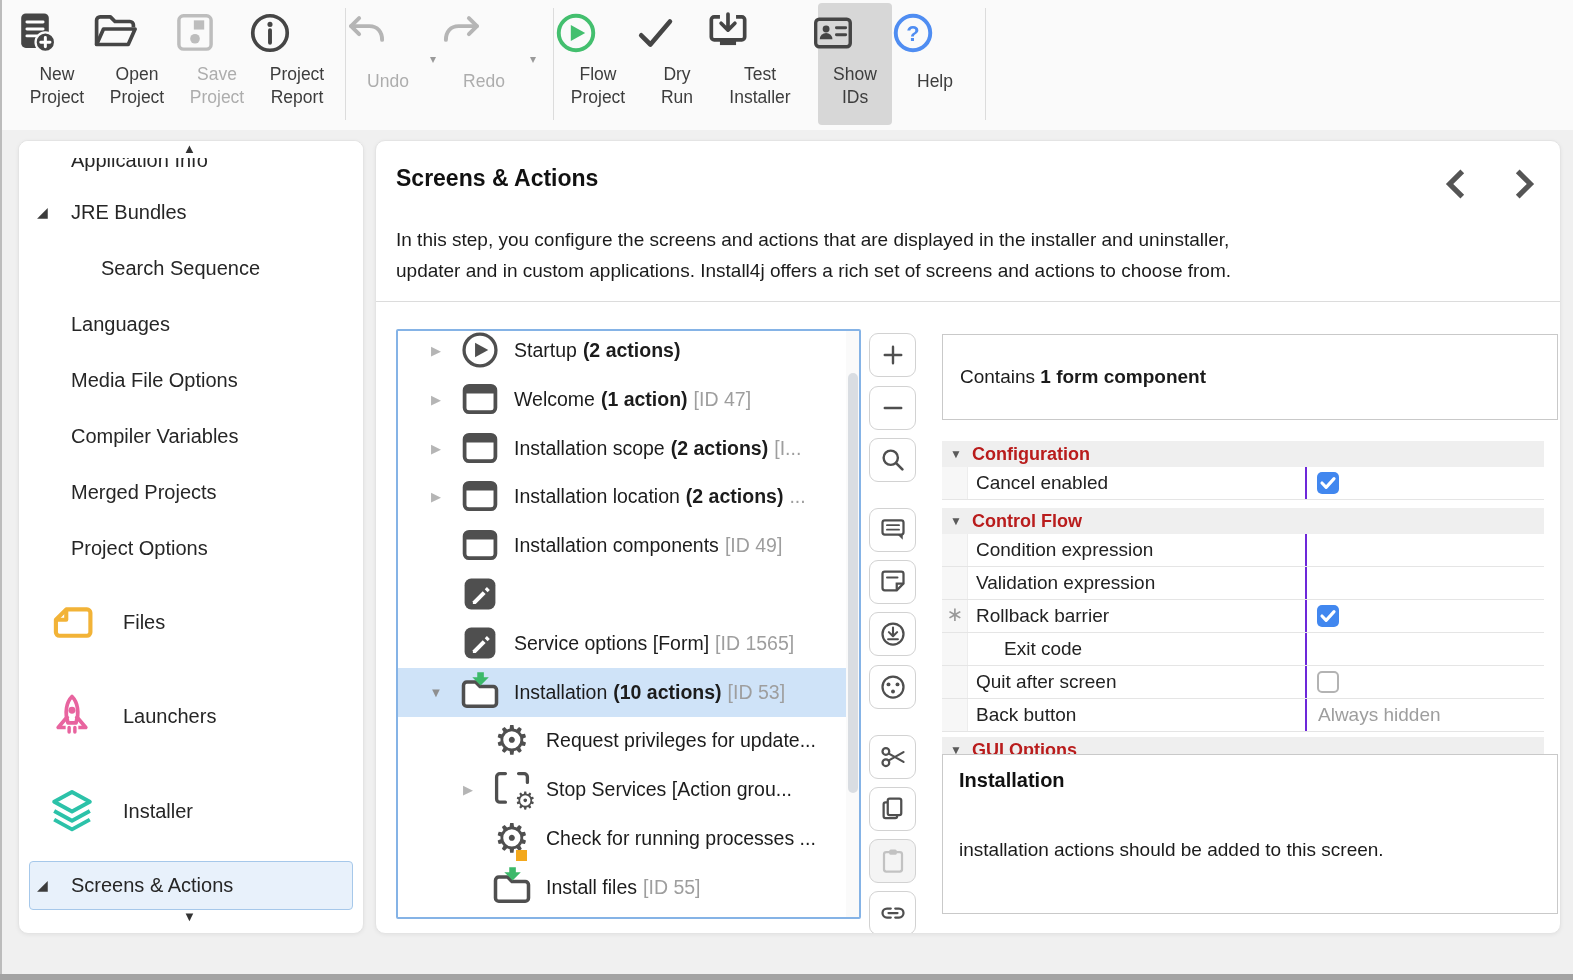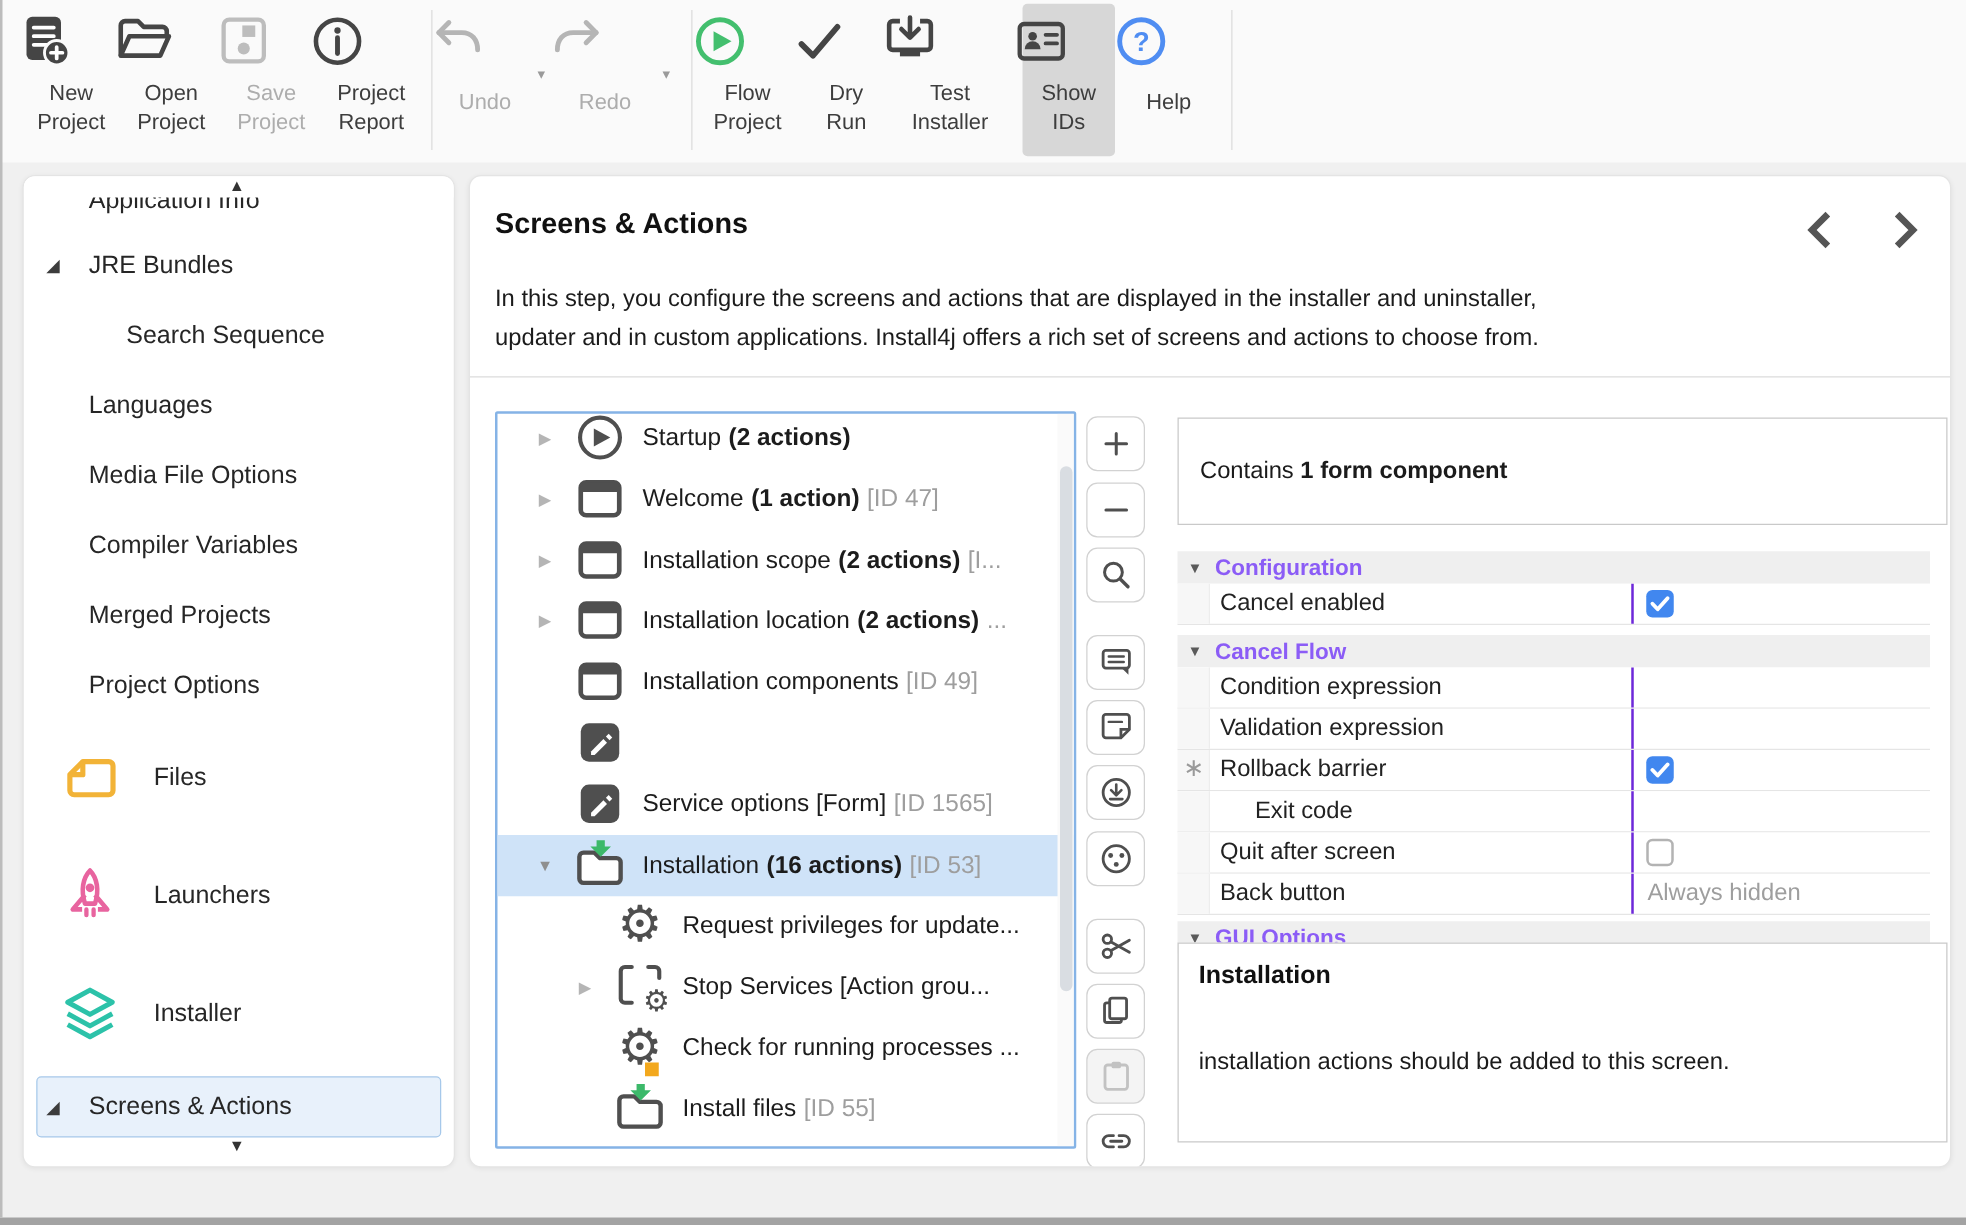--- a/index.html
+++ b/index.html
@@ -43,21 +43,21 @@
   .vthumb{position:absolute;right:1px;top:42px;width:10px;height:420px;background:#d9dde2;border-radius:5px}
   
   .vbtn{position:absolute;left:493px;width:47px;height:44px;background:#fff;border:1px solid #d2d2d2;
         border-radius:9px;display:flex;align-items:center;justify-content:center;box-sizing:border-box}
   .gearglyph{font-family:"DejaVu Sans",sans-serif;color:#4f4f4f}
   
   .containsbox{position:absolute;left:566px;top:193px;width:614px;height:84px;border:1px solid #c9c9c9;background:#fff}
   .ctext{position:absolute;left:17px;top:0;height:84px;line-height:84px;font-size:19px;color:#1b1b1b;white-space:nowrap}
   .secbar{position:absolute;left:566px;width:602px;height:26px;background:#efefef}
   .secbar .tri{position:absolute;left:8px;top:0;font-size:12px;color:#5a5a5a;line-height:26px}
-  .secbar .stx{position:absolute;left:30px;top:0;font-weight:bold;font-size:18px;color:#8b5cf6;line-height:26px;white-space:nowrap}
+  .secbar .stx{position:absolute;left:30px;top:0;font-weight:bold;font-size:18px;color:#b91c1c;line-height:26px;white-space:nowrap}
   .prow{position:absolute;left:566px;width:602px;height:33px;border-bottom:1px solid #e5e5e5;background:#fff;box-sizing:border-box}
   .prow .gut{position:absolute;left:0;top:0;width:26px;height:100%;background:#f7f7f7;border-right:1px solid #ededed;box-sizing:border-box}
   .prow .plab{position:absolute;left:34px;top:0;height:32px;line-height:32px;font-size:19px;color:#222;white-space:nowrap}
   .prow .pval{position:absolute;left:363px;top:0;right:0;height:100%;border-left:2px solid #6d28d9}
   .prow .pvaltext{position:absolute;left:11px;top:0;height:32px;line-height:32px;font-size:19px;color:#9e9e9e;white-space:nowrap}
   .gutstar{position:absolute;left:0;top:2px;width:26px;text-align:center;font-size:20px;color:#9a9a9a}
   .cb{position:absolute;left:10px;top:5px;width:22px;height:22px;border-radius:5px;box-sizing:border-box}
   .cb.on{background:#4187ef}
   .cb.off{background:#fff;border:2px solid #b3b3b3}
   .descbox{position:absolute;left:566px;top:613px;width:614px;height:158px;border:1px solid #c9c9c9;background:#fff}
@@ -361,21 +361,21 @@
     </div>
 
     <div class="tree-row sel" style="top:337px">
       <span class="exp open" style="left:28px">▼</span>
       <span class="ric" style="left:60px">
         <svg width="44" height="44" viewBox="0 0 40 40">
             <path d="M5 14 a3 3 0 0 1 3 -3 h8 l4 4 h12 a3 3 0 0 1 3 3 v12 a3 3 0 0 1 -3 3 H8 a3 3 0 0 1 -3 -3 z" fill="#fff" stroke="#4f4f4f" stroke-width="3.2" stroke-linejoin="round"></path>
             <path d="M17.5 2 h6 v4.5 h4.5 L20.5 14 13 6.5 h4.5 Z" fill="#3cb96a"></path>
           </svg>
       </span>
-      <span class="lab" style="left:116px"><span>Installation</span><b>(16 actions)</b><span class="gid">[ID 53]</span></span>
+      <span class="lab" style="left:116px"><span>Installation</span><b>(10 actions)</b><span class="gid">[ID 53]</span></span>
     </div>
 
     <div class="tree-row" style="top:385px">
       <span class="ric" style="left:92px">
         <span class="gearglyph" style="font-size:40px;line-height:44px;display:block;text-align:center">⚙</span>
       </span>
       <span class="lab" style="left:148px"><span>Request privileges for update...</span></span>
     </div>
 
     <div class="tree-row" style="top:434px">
@@ -498,21 +498,21 @@
     <span class="pval">
         <span class="cb on">
           <svg width="22" height="22" viewBox="0 0 20 20">
             <path d="M4.5 10 l3.8 4 L15.5 6" stroke="#fff" stroke-width="2.8" fill="none" stroke-linecap="round" stroke-linejoin="round"></path>
           </svg>
         </span>
       </span>
   </div>
   <div class="secbar" style="top:367px">
     <span class="tri">▼</span>
-    <span class="stx">Cancel Flow</span>
+    <span class="stx">Control Flow</span>
   </div>
   <div class="prow" style="top:393px">
     <span class="gut"></span>
     <span class="plab">Condition expression</span>
     <span class="pval"></span>
   </div>
   <div class="prow" style="top:426px">
     <span class="gut"></span>
     <span class="plab">Validation expression</span>
     <span class="pval"></span>

